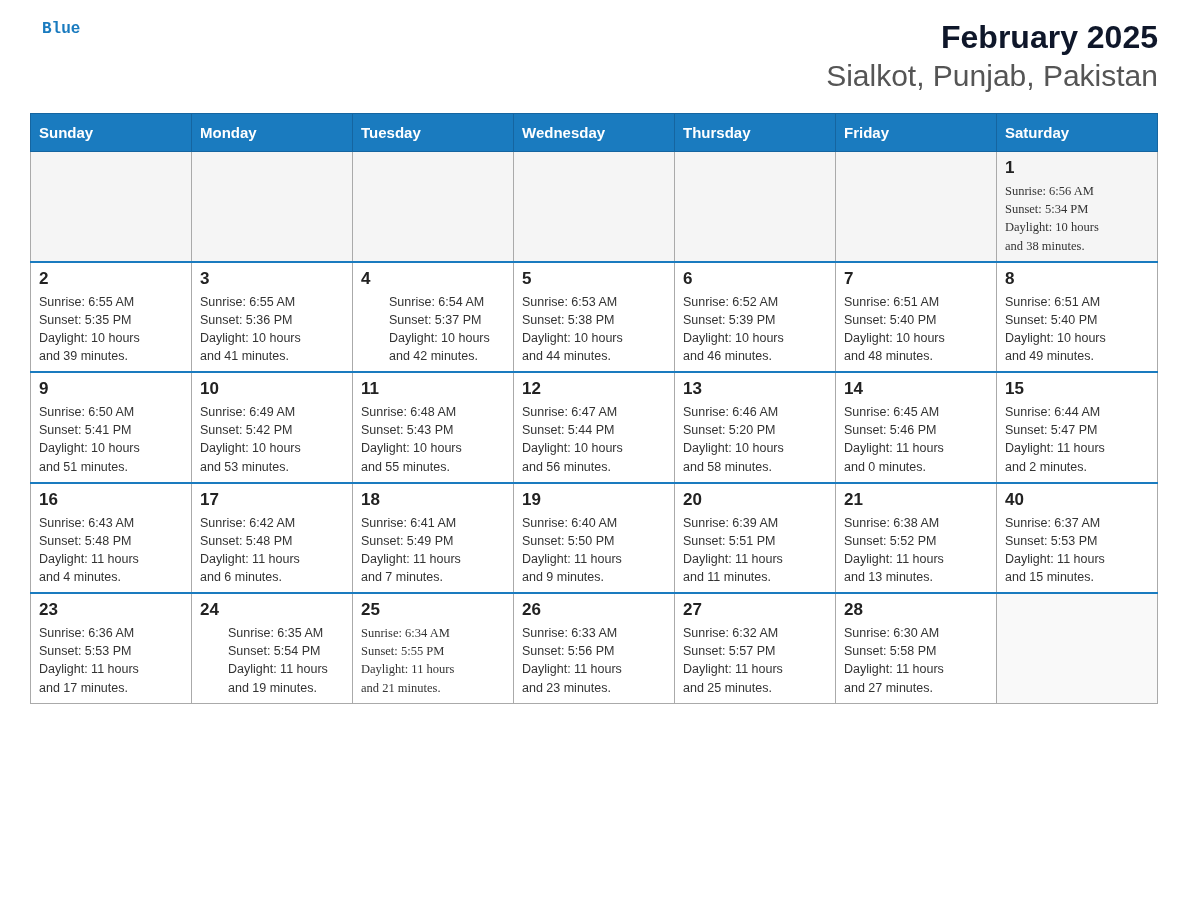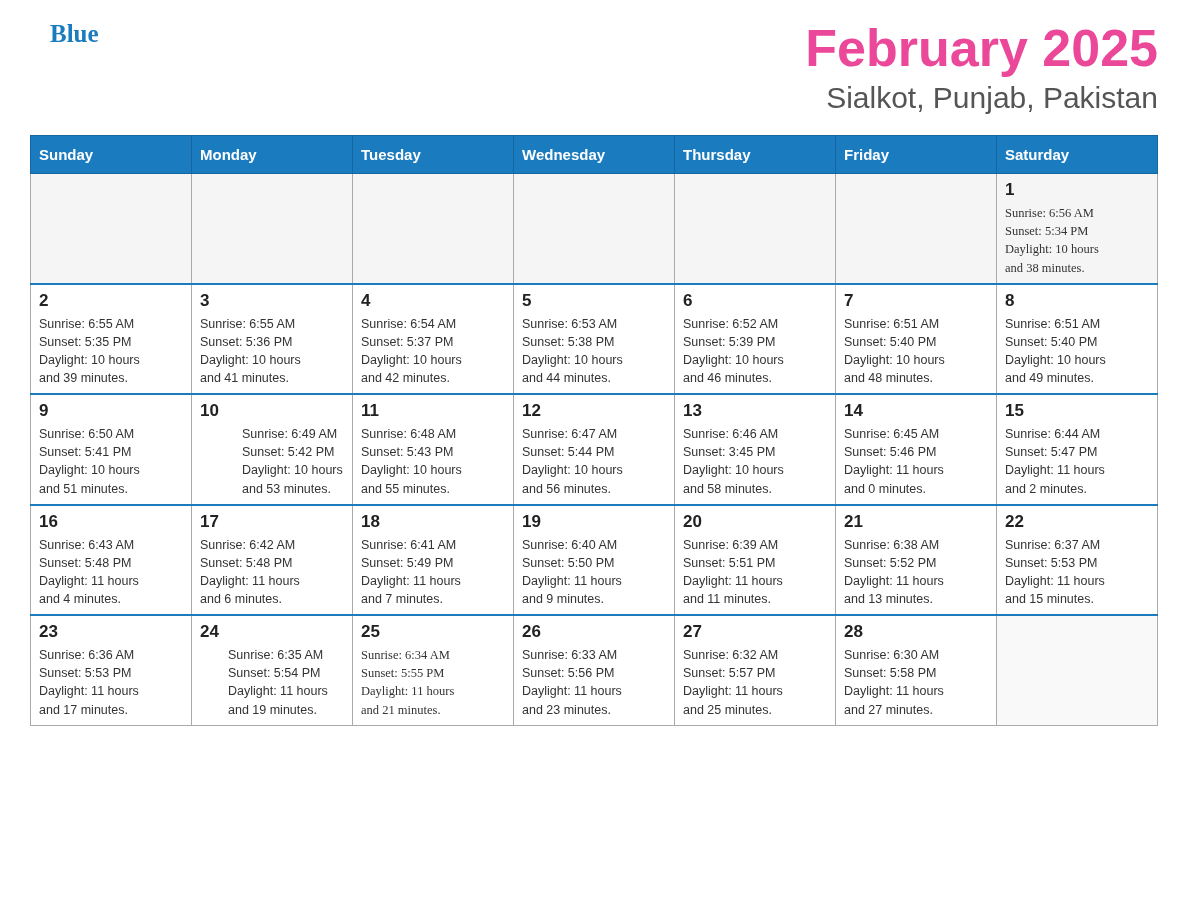--- a/index.html
+++ b/index.html
@@ -19,23 +19,23 @@
     }
     .logo {
       display: flex;
       flex-direction: column;
       align-items: flex-start;
     }
     .title-section {
       text-align: right;
     }
     .calendar-title {
-      font-size: 52px;
+      font-size: 32px;
       font-weight: bold;
-      color: #ec4899;
+      color: #0f172a;
       line-height: 1.1;
     }
     .calendar-subtitle {
       font-size: 30px;
       color: #555;
       margin-top: 4px;
     }
     .calendar {
       width: 100%;
       border-collapse: collapse;
@@ -78,21 +78,21 @@
     }
     .week-row td {
       border-top: 2px solid #1a7bbf;
     }
   </style>
 </head>
 <body>
 
 <div class="header">
   <div class="logo">
-    <span style="color:#1a7bbf; font-size:25px; font-weight:bold; margin-left:20px; font-family:Liberation Serif, serif;">Blue</span>
+    <span style="color:#1a7bbf; font-size:16px; font-weight:bold; margin-left:12px; font-family:Liberation Mono, monospace;">Blue</span>
   </div>
   <div class="title-section">
     <div class="calendar-title">February 2025</div>
     <div class="calendar-subtitle">Sialkot, Punjab, Pakistan</div>
   </div>
 </div>
 
 <table class="calendar">
   <thead>
     <tr>
@@ -131,21 +131,21 @@
         </td>
         <td>
           <span class="day-number">3</span>
           <div class="day-info" style="white-space: pre-line;">Sunrise: 6:55 AM
 Sunset: 5:36 PM
 Daylight: 10 hours
 and 41 minutes.</div>
         </td>
         <td>
           <span class="day-number">4</span>
-          <div class="day-info" style="white-space: pre-line;">Sunrise: 6:54 AM
+          <div class="day-info" style="white-space: pre-line; margin-left: 28px;">Sunrise: 6:54 AM
 Sunset: 5:37 PM
 Daylight: 10 hours
 and 42 minutes.</div>
         </td>
         <td>
           <span class="day-number">5</span>
           <div class="day-info" style="white-space: pre-line;">Sunrise: 6:53 AM
 Sunset: 5:38 PM
 Daylight: 10 hours
 and 44 minutes.</div>
@@ -175,21 +175,21 @@
       <tr class="week-row">
         <td>
           <span class="day-number">9</span>
           <div class="day-info" style="white-space: pre-line;">Sunrise: 6:50 AM
 Sunset: 5:41 PM
 Daylight: 10 hours
 and 51 minutes.</div>
         </td>
         <td>
           <span class="day-number">10</span>
-          <div class="day-info" style="white-space: pre-line; margin-left: 42px;">Sunrise: 6:49 AM
+          <div class="day-info" style="white-space: pre-line;">Sunrise: 6:49 AM
 Sunset: 5:42 PM
 Daylight: 10 hours
 and 53 minutes.</div>
         </td>
         <td>
           <span class="day-number">11</span>
           <div class="day-info" style="white-space: pre-line;">Sunrise: 6:48 AM
 Sunset: 5:43 PM
 Daylight: 10 hours
 and 55 minutes.</div>
@@ -197,21 +197,21 @@
         <td>
           <span class="day-number">12</span>
           <div class="day-info" style="white-space: pre-line;">Sunrise: 6:47 AM
 Sunset: 5:44 PM
 Daylight: 10 hours
 and 56 minutes.</div>
         </td>
         <td>
           <span class="day-number">13</span>
           <div class="day-info" style="white-space: pre-line;">Sunrise: 6:46 AM
-Sunset: 3:45 PM
+Sunset: 5:20 PM
 Daylight: 10 hours
 and 58 minutes.</div>
         </td>
         <td>
           <span class="day-number">14</span>
           <div class="day-info" style="white-space: pre-line;">Sunrise: 6:45 AM
 Sunset: 5:46 PM
 Daylight: 11 hours
 and 0 minutes.</div>
         </td>
@@ -260,21 +260,21 @@
 and 11 minutes.</div>
         </td>
         <td>
           <span class="day-number">21</span>
           <div class="day-info" style="white-space: pre-line;">Sunrise: 6:38 AM
 Sunset: 5:52 PM
 Daylight: 11 hours
 and 13 minutes.</div>
         </td>
         <td>
-          <span class="day-number">22</span>
+          <span class="day-number">40</span>
           <div class="day-info" style="white-space: pre-line;">Sunrise: 6:37 AM
 Sunset: 5:53 PM
 Daylight: 11 hours
 and 15 minutes.</div>
         </td>
       </tr>
       <tr class="week-row">
         <td>
           <span class="day-number">23</span>
           <div class="day-info" style="white-space: pre-line;">Sunrise: 6:36 AM

